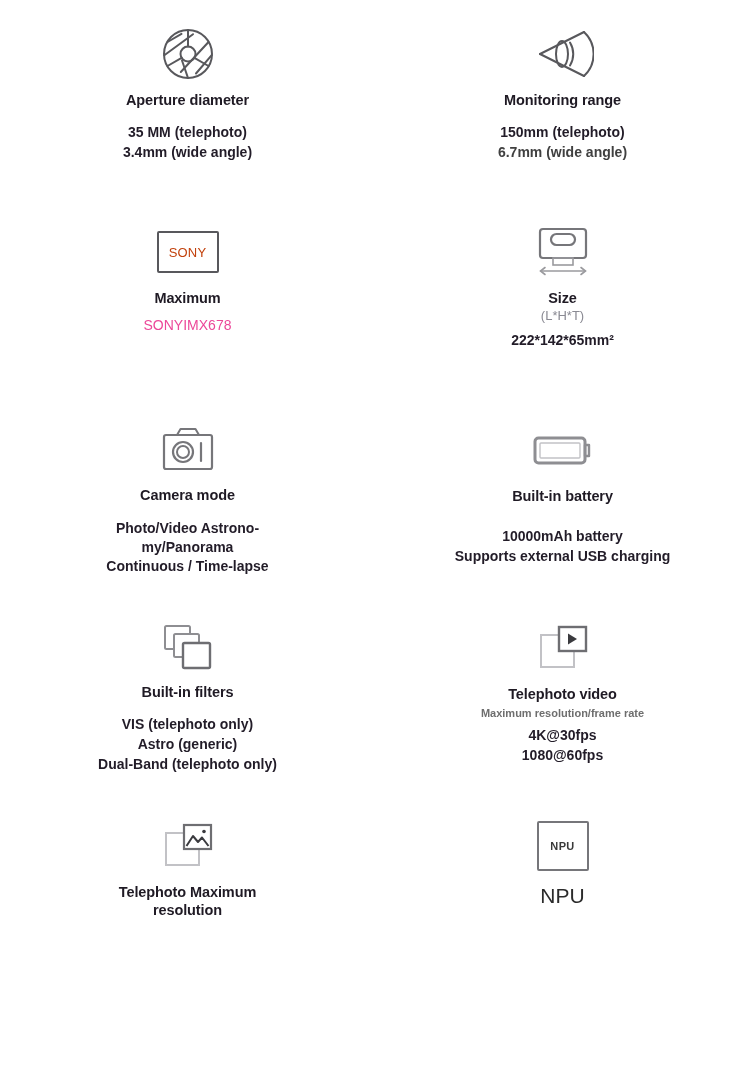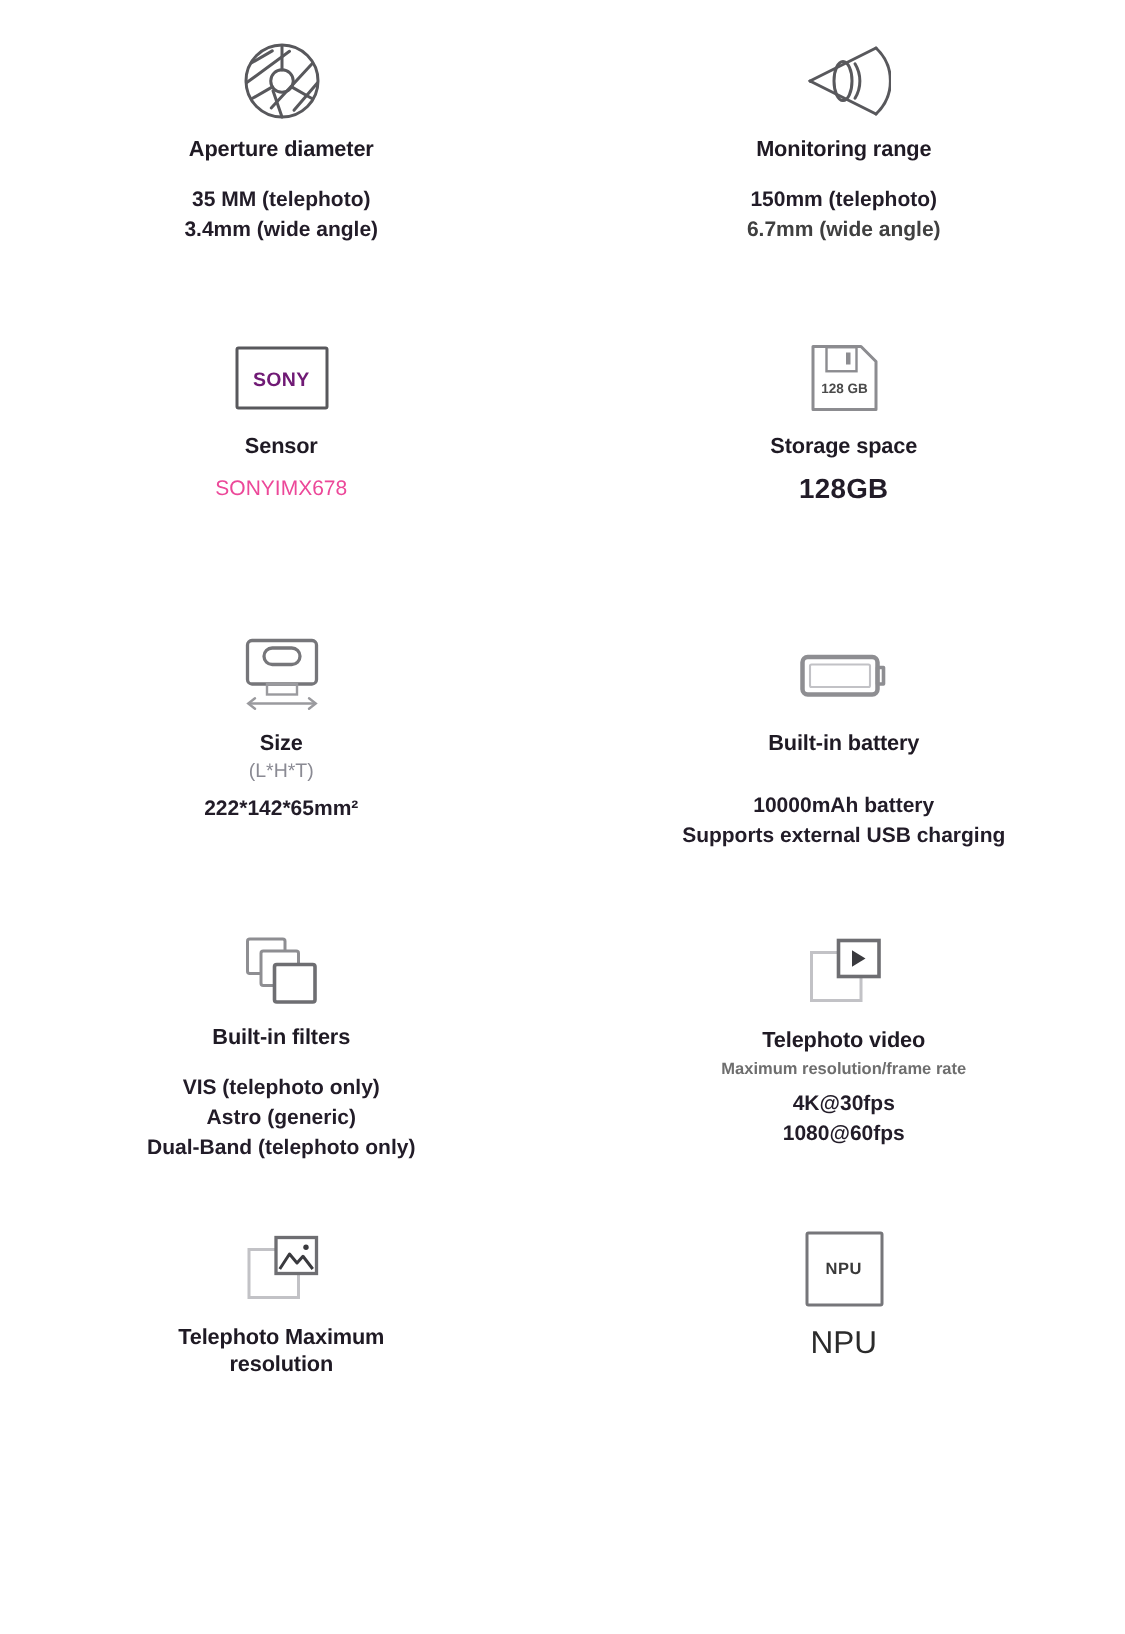--- a/index.html
+++ b/index.html
@@ -69,22 +69,22 @@
   .val.big { font-size: 18.5px; letter-spacing: 0.2px; }
   .val.wrapline { white-space: normal; max-width: 200px; line-height: 1.38; }
   .label-lg {
     font-size: 21px;
     font-weight: normal;
     color: #2b2b2b;
     line-height: 1.2;
   }
   .icon-text {
     font-size: 13px;
-    font-weight: bold;
-    color: #701a75;
+    font-weight: normal;
+    color: #c2410c;
     letter-spacing: 0.2px;
   }
   .icon-text.npu { font-size: 11px; font-weight: bold; color: #3a3a3a; letter-spacing: 0.4px; }
   .box-icon {
     border: 2.4px solid #58585c;
     display: flex;
     align-items: center;
     justify-content: center;
     background: #fff;
   }
@@ -145,40 +145,26 @@
     </div>
   </div>
 
 
   <div class="spec-cell">
     <div class="icon-box">
       <div class="box-icon" style="width:62px;height:42px;border-radius:2px;">
         <span class="icon-text">SONY</span>
       </div>
     </div>
-    <div class="spec-title">Sensor</div>
+    <div class="spec-title">Maximum</div>
     <div class="spec-values snug">
       <div class="val plain">SONYIMX678</div>
     </div>
   </div>
 
-  <div class="spec-cell">
-    <div class="icon-box">
-      <svg width="50" height="48" viewBox="0 0 50 48">
-        <path d="M4 3 H36 L46 13 V45 H4 Z" fill="none" stroke="#8c8c90" stroke-width="2" stroke-linejoin="round"></path>
-        <rect x="13" y="3.5" width="20" height="16" fill="none" stroke="#8c8c90" stroke-width="1.6"></rect>
-        <rect x="26" y="7" width="3" height="8" fill="#8c8c90"></rect>
-        <text x="25" y="34" font-family="Liberation Sans, sans-serif" font-size="9" font-weight="bold" fill="#4a4a4a" text-anchor="middle">128 GB</text>
-      </svg>
-    </div>
-    <div class="spec-title">Storage space</div>
-    <div class="spec-values tight">
-      <div class="val big">128GB</div>
-    </div>
-  </div>
 
   <div class="spec-cell">
     <div class="icon-box">
       <svg width="62" height="52" viewBox="0 0 62 52">
         <rect x="8" y="3" width="46" height="29" rx="3" fill="none" stroke="#76767a" stroke-width="2.2"></rect>
         <rect x="19" y="8" width="24" height="11" rx="5.5" fill="none" stroke="#76767a" stroke-width="2.2"></rect>
         <rect x="21" y="32" width="20" height="7" fill="none" stroke="#9a9a9e" stroke-width="1.6"></rect>
         <g stroke="#9a9a9e" stroke-width="1.6" fill="none" stroke-linecap="round">
           <line x1="9" y1="45" x2="53" y2="45"></line>
           <polyline points="13,41.5 8.5,45 13,48.5"></polyline>
@@ -186,20 +172,36 @@
         </g>
       </svg>
     </div>
     <div class="spec-title">Size</div>
     <div class="spec-sub gray-paren">(L*H*T)</div>
     <div class="spec-values tight">
       <div class="val">222*142*65mm²</div>
     </div>
   </div>
 
+  <div class="spec-cell">
+    <div class="icon-box">
+      <svg width="56" height="48" viewBox="0 0 56 48">
+        <path d="M17 9 L20.5 3 H35.5 L39 9" fill="none" stroke="#76767a" stroke-width="2" stroke-linejoin="round"></path>
+        <rect x="4" y="9" width="48" height="34" rx="2" fill="none" stroke="#76767a" stroke-width="2.2"></rect>
+        <circle cx="23" cy="26" r="10" fill="none" stroke="#76767a" stroke-width="2.2"></circle>
+        <circle cx="23" cy="26" r="6" fill="none" stroke="#76767a" stroke-width="2"></circle>
+        <line x1="41" y1="17" x2="41" y2="35" stroke="#76767a" stroke-width="2.2" stroke-linecap="round"></line>
+      </svg>
+    </div>
+    <div class="spec-title">Camera mode</div>
+    <div class="spec-values">
+      <div class="val wrapline">Photo/Video Astrono-my/Panorama</div>
+      <div class="val">Continuous / Time-lapse</div>
+    </div>
+  </div>
 
   <div class="spec-cell">
     <div class="icon-box">
       <svg width="62" height="36" viewBox="0 0 62 36">
         <rect x="3" y="6" width="50" height="25" rx="3.5" fill="none" stroke="#8e8e92" stroke-width="3"></rect>
         <rect x="8" y="11" width="40" height="15" rx="1" fill="none" stroke="#c2c2c6" stroke-width="1.4"></rect>
         <path d="M53 13 H57 V24 H53 Z" fill="none" stroke="#8e8e92" stroke-width="2.4" stroke-linejoin="round"></path>
       </svg>
     </div>
     <div class="spec-title">Built-in battery</div>

